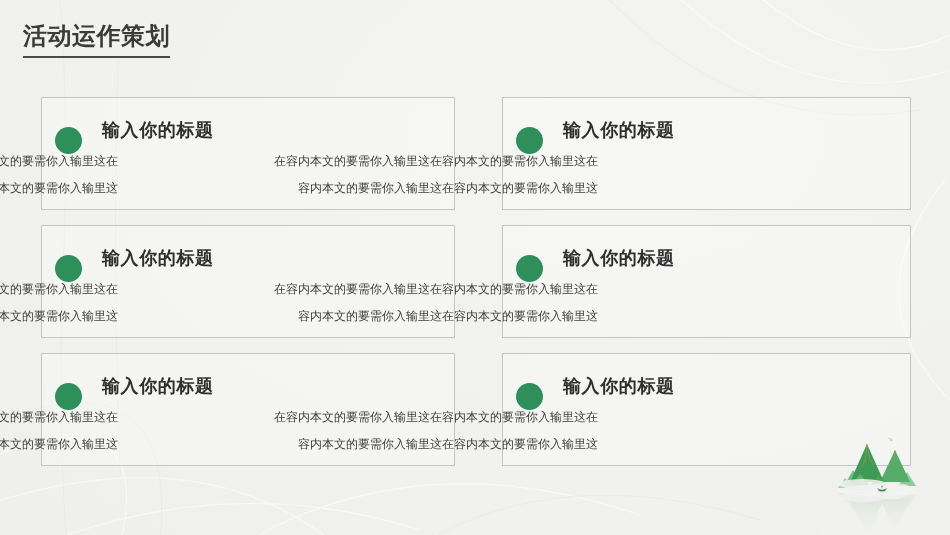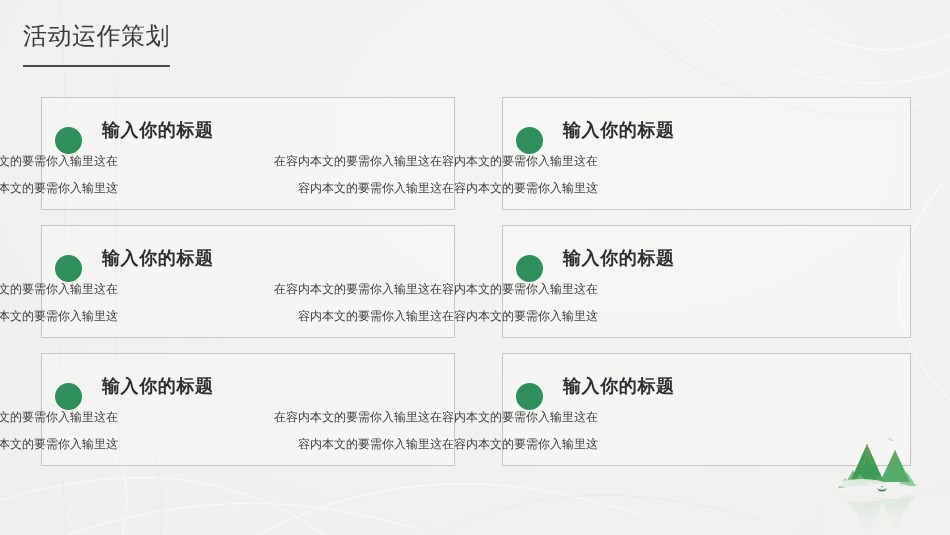--- a/index.html
+++ b/index.html
@@ -21,25 +21,25 @@
     position: absolute;
     left: 0; top: 0;
     width: 950px; height: 535px;
     pointer-events: none;
   }
   .main-title {
     position: absolute;
     left: 23px;
     top: 20px;
     font-size: 24px;
-    font-weight: normal;
+    font-weight: bold;
     letter-spacing: 0.5px;
     color: #3a3a3a;
     border-bottom: 2px solid #4a4a4a;
-    padding-bottom: 13px;
+    padding-bottom: 4px;
     white-space: nowrap;
   }
   .card {
     position: absolute;
     height: 113px;
     border: 1px solid #c6c6c6;
     background: rgba(255,255,255,0.28);
     box-sizing: border-box;
   }
   .card-l { left: 41px;  width: 414px; }

